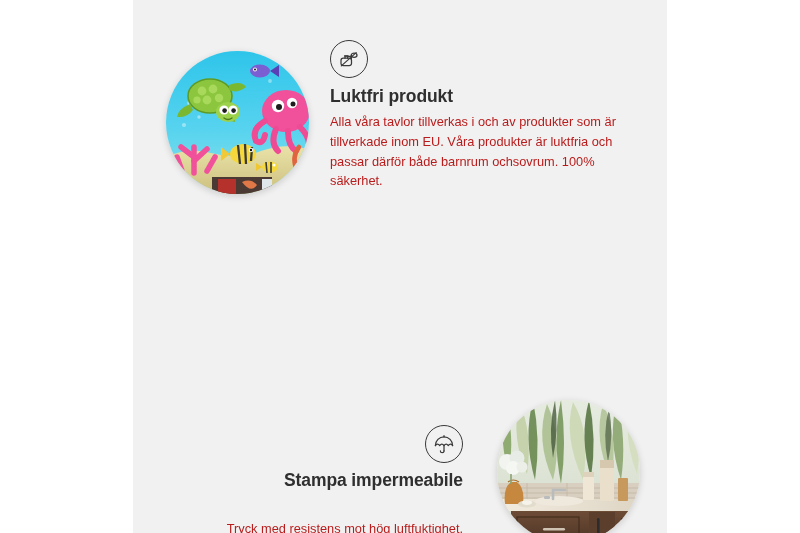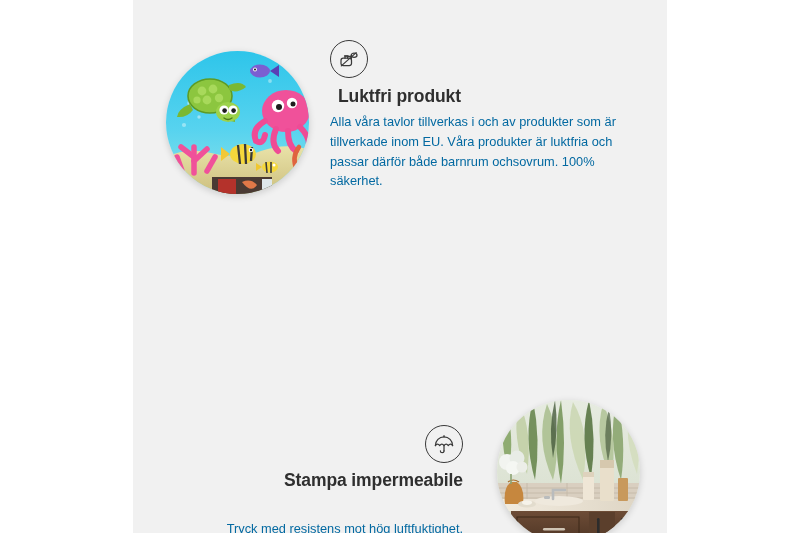--- a/index.html
+++ b/index.html
@@ -49,38 +49,38 @@
     font-size: 17.5px;
     font-weight: 700;
     color: #2f2f2f;
     letter-spacing: -0.1px;
     white-space: nowrap;
   }
 
   .f-desc {
     font-size: 12.8px;
     line-height: 1.55;
-    color: #0369a1;
+    color: #b91c1c;
   }
 
   
   .photo {
     position: absolute;
     border-radius: 50%;
     overflow: hidden;
     box-shadow: 0 2px 7px rgba(0,0,0,0.16);
   }
   .photo svg { display: block; width: 100%; height: 100%; }
 
   
   #block1 { left: 0; top: 0; width: 800px; height: 205px; }
   #photo1 { left: 166px; top: 51px; width: 143px; height: 143px; }
   #text1  { left: 330px; top: 40px; width: 300px; text-align: left; }
   #text1 .icon-badge { margin-bottom: 8px; }
-  #text1 .f-title { margin-bottom: 5px; margin-left: 8px; }
+  #text1 .f-title { margin-bottom: 5px; }
 
   
   #block2 { left: 0; top: 195px; width: 800px; height: 150px; }
   #photo2 { left: 497px; top: 205px; width: 143px; height: 143px; }
   #text2  { left: 180px; top: 230px; width: 283px; text-align: right; }
   #text2 .icon-badge { margin-left: auto; margin-bottom: 7px; }
   #text2 .f-title { margin-bottom: 3px; }
   #text2 .f-desc { white-space: nowrap; margin-top: 28px; }
 
   

